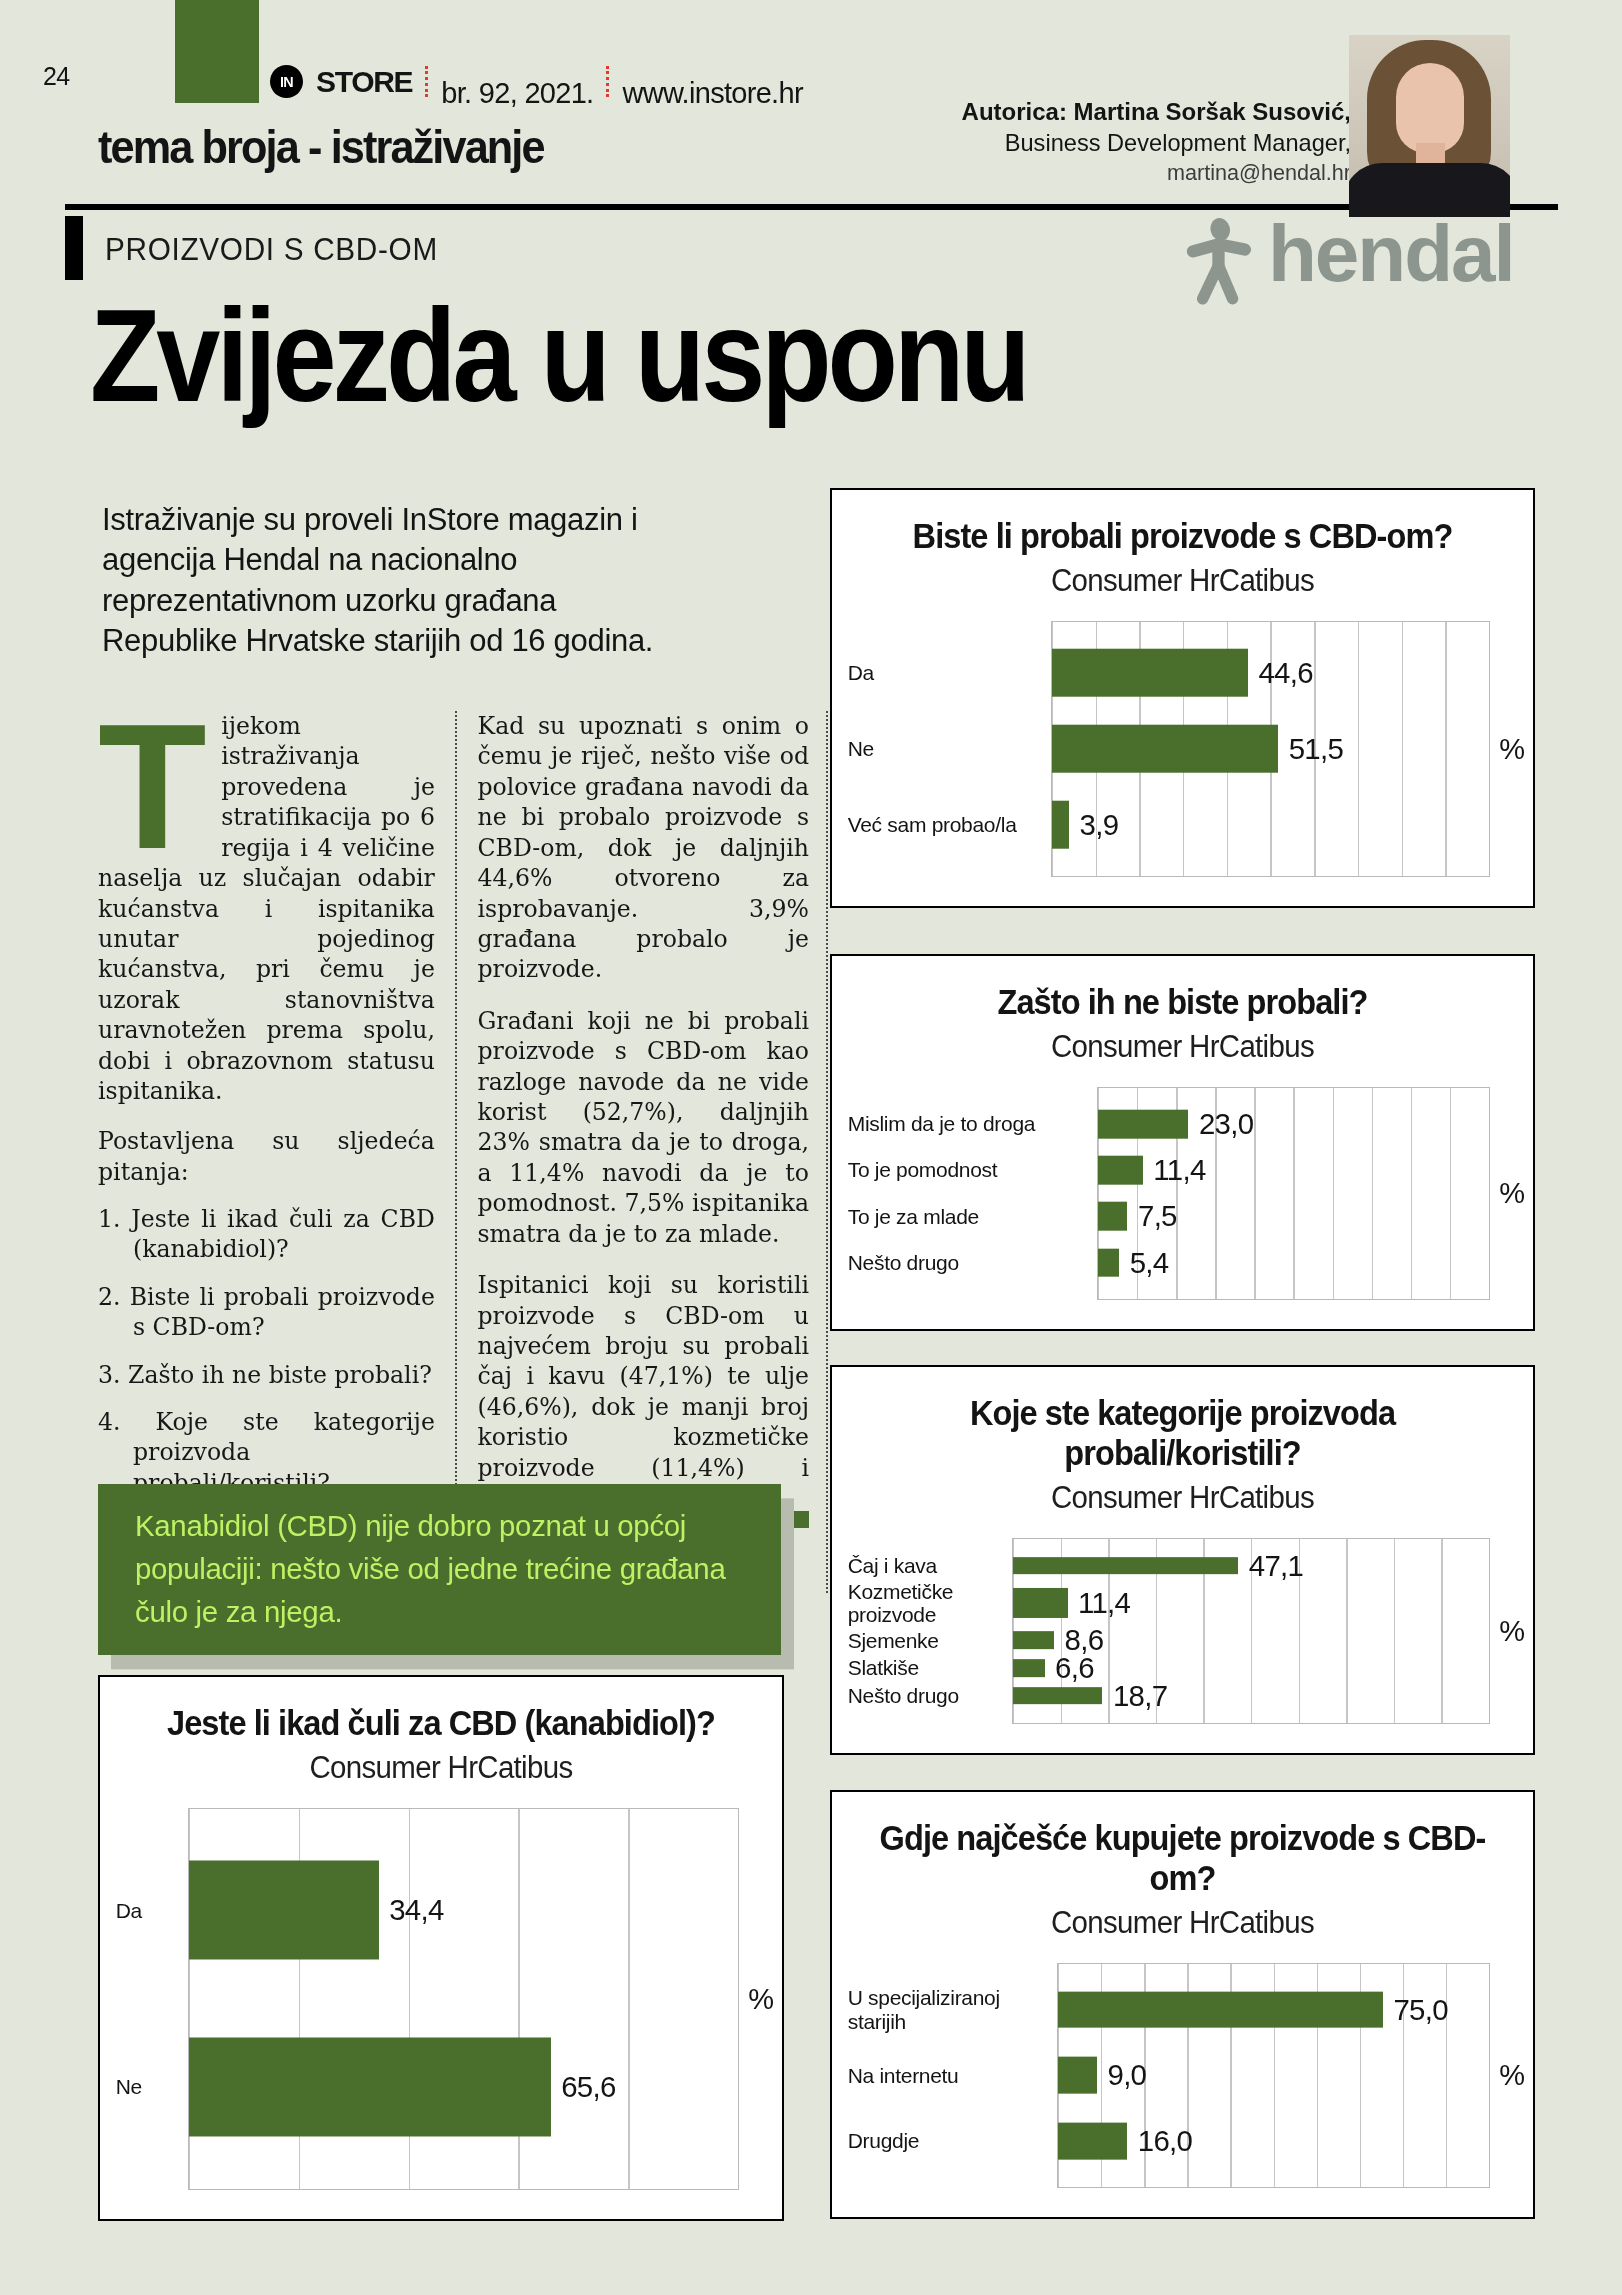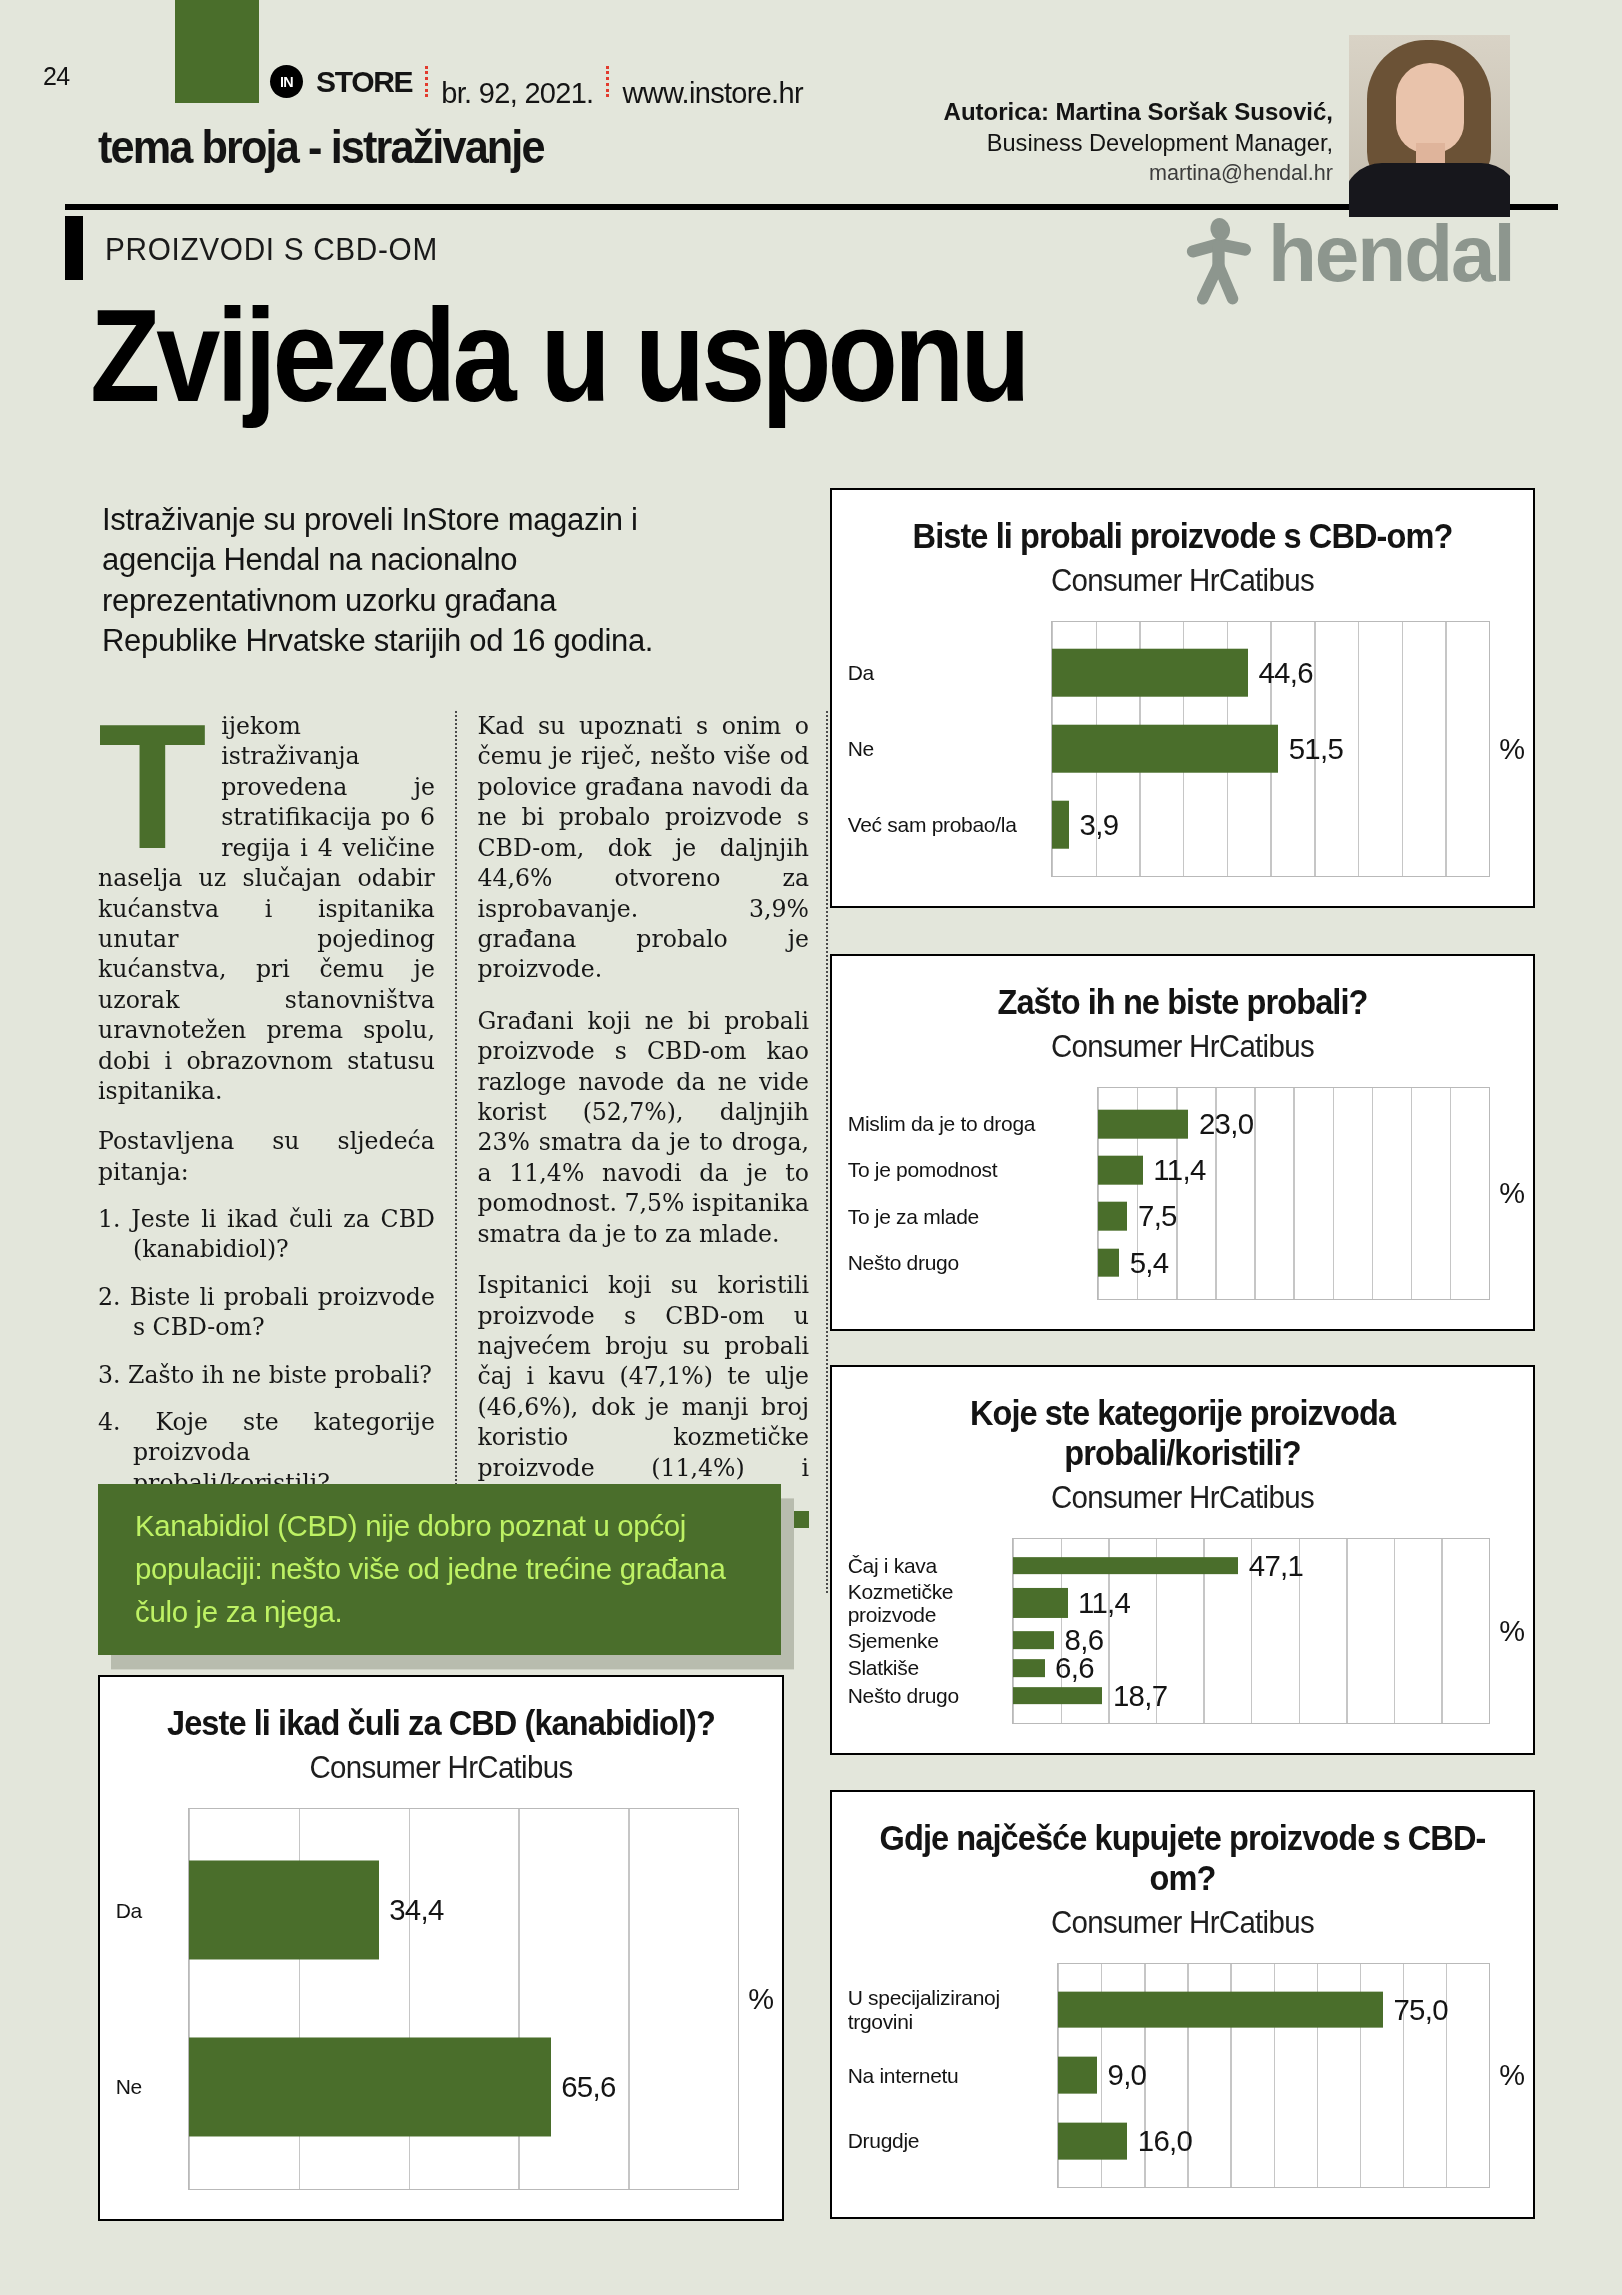--- a/index.html
+++ b/index.html
@@ -10,21 +10,21 @@
 
   
   #page-num { left:43px; top:62px; font-size:25px; font-weight:400; letter-spacing:-0.7px; }
   #green-rect { left:175px; top:0; width:84px; height:103px; background:#4a6e2b; }
   #masthead { left:270px; top:63px; display:flex; align-items:center; gap:13px; height:37px; }
   .in-circle { width:33px; height:33px; border-radius:50%; background:#000; color:#fff; font-weight:700; font-size:14.4px; display:flex; align-items:center; justify-content:center; letter-spacing:-0.7px; }
   .store-word { font-size:30px; font-weight:700; letter-spacing:-1.3px; }
   .dotsep { border-left:3.3px dotted #e23b2e; height:31px; }
   .mast-text { font-size:29px; letter-spacing:-0.7px;margin-top:24px; }
 
-  #author-block { right:290px; top:96px; text-align:right; line-height:1.32; }
+  #author-block { right:272px; top:96px; text-align:right; line-height:1.32; }
   .author-name { font-size:24px; font-weight:700; }
   .author-role { font-size:23.6px; }
   .author-email { font-size:21.6px; color:#3c3c3c; }
 
   #author-photo { left:1349px; top:35px; width:161px; height:182px; overflow:hidden; background:linear-gradient(#d9d3c6,#c3bcae); z-index:3; }
   .hair { position:absolute; left:18.3px; top:5.2px; width:124px; height:151px; border-radius:59px 59px 39px 39px; background:#6b5236; }
   .face { position:absolute; left:47px; top:27.5px; width:68px; height:90px; border-radius:34px 34px 30px 30px; background:#e9c3ab; }
   .neck { position:absolute; left:67px; top:108px; width:29px; height:29.4px; background:#dfb49b; }
   .jacket { position:absolute; left:-6.5px; top:128px; width:177px; height:59px; border-radius:39px 39px 0 0; background:#17171c; }
 
@@ -289,21 +289,21 @@
 </div>
 
 <div class="chart-box" id="chart-where">
   <div class="chart-title">Gdje najčešće kupujete proizvode s CBD-om?</div>
   <div class="chart-subtitle">Consumer HrCatibus</div>
   <div class="chart-plot">
     <div class="plot-bg" style="left: 209px; background-image: repeating-linear-gradient(90deg, rgb(198, 198, 198) 0px, rgb(198, 198, 198) 1.3px, transparent 1.3px, transparent 10%);"></div>
     <div class="chart-rows">
         <div class="chart-row">
           <div class="row-label" style="width: 209px;">U specijaliziranoj
-trgovini</div>
+starijih</div>
           <div class="row-track">
             <div class="bar" style="width: 75%; height: 56%; background: rgb(74, 110, 43);"></div>
             <div class="bar-val" style="left: calc(75% + 11.8px);">75,0</div>
           </div>
         </div>
         <div class="chart-row">
           <div class="row-label" style="width: 209px;">Na internetu</div>
           <div class="row-track">
             <div class="bar" style="width: 9%; height: 56%; background: rgb(74, 110, 43);"></div>
             <div class="bar-val" style="left: calc(9% + 11.8px);">9,0</div>

